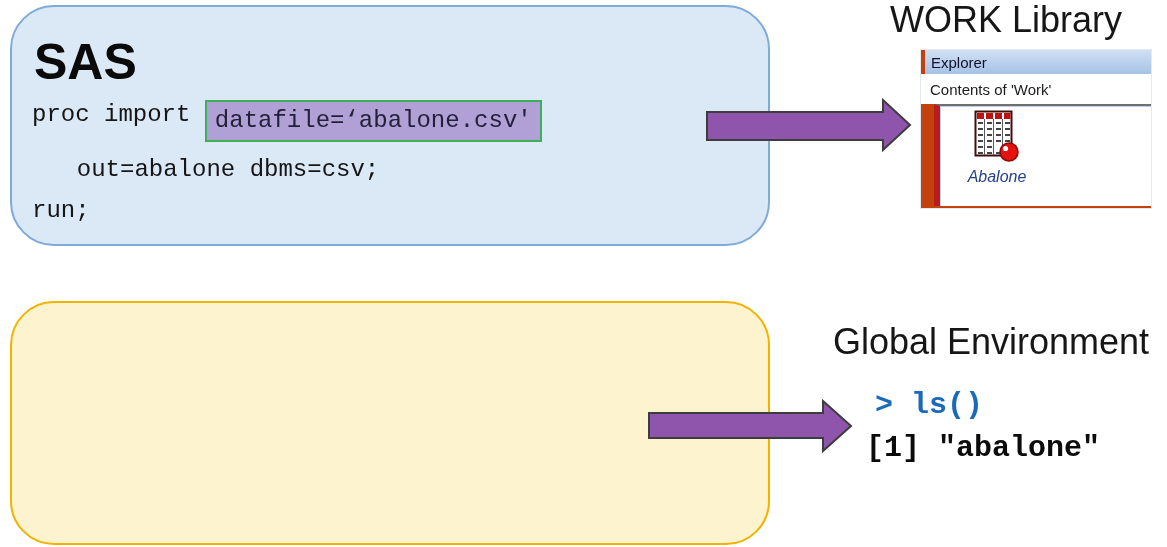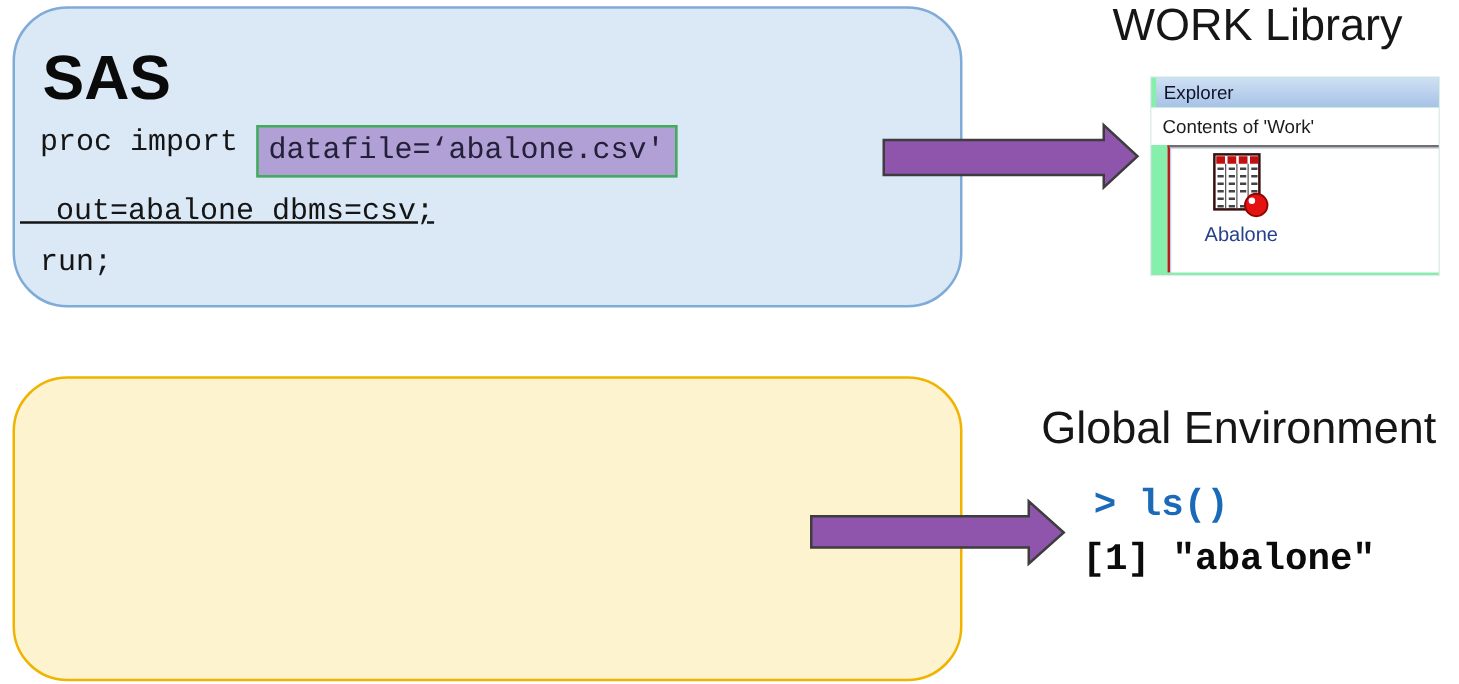--- a/index.html
+++ b/index.html
@@ -23,44 +23,45 @@
     font-size:24px;color:#151515;white-space:pre;line-height:30px;
   }
   .code-flex{display:flex;align-items:flex-start;}
   .hl{
     display:inline-block;border:2px solid var(--highlight-border);
     border-radius:0;padding:4px 8px;color:#23203a;
   }
   .hl-purple{background:var(--highlight-purple);}
 
   #sas-line1{left:20px;top:93px;height:46px;}
-  #sas-line2{left:4px;top:148px;text-decoration:underline;}
+  #sas-line2{left:36px;top:148px;}
   #sas-line3{left:20px;top:189px;}
 
   
   .side-title{position:absolute;font-size:36px;color:#161616;text-align:center;line-height:1.05;}
   #work-title{left:845px;top:1px;width:322px;}
   #global-title{left:815px;top:323px;width:352px;}
 
   
-  #explorer{left:921px;top:62px;width:230px;height:158px;background:#86efac;
+  #explorer{left:921px;top:50px;width:230px;height:158px;background:#c2410c;
     box-shadow:0 0 0 1px #e4e9f2;}
   .explorer-titlebar{
     margin-left:4px;height:24px;background:linear-gradient(#cfe0f3,#a6c2e6);
     display:flex;align-items:center;padding-left:6px;
     font-size:15px;color:#10102a;
   }
   .explorer-contents{
     height:30px;display:flex;align-items:center;padding-left:9px;
     font-size:15px;color:#1c1c1c;background:#ffffff;
   }
   .explorer-panel{
     position:relative;margin-left:13px;height:100px;background:#ffffff;
-    border-top:2px solid #6f6f6f;border-left:2px solid #b91c1c;
+    border-top:2px solid #6f6f6f;border-left:6px solid #b91c1c;
     box-shadow:inset 1px 1px 0 #bdd0e8;
+    font-style:italic;
   }
   .table-icon{position:absolute;left:34px;top:4px;}
   .dataset-label{
     position:absolute;left:2px;top:62px;width:110px;text-align:center;
     font-size:16px;color:var(--dataset-label-color);
   }
 
   
   .console-line{
     position:absolute;font-family:"Liberation Mono","DejaVu Sans Mono",monospace;

